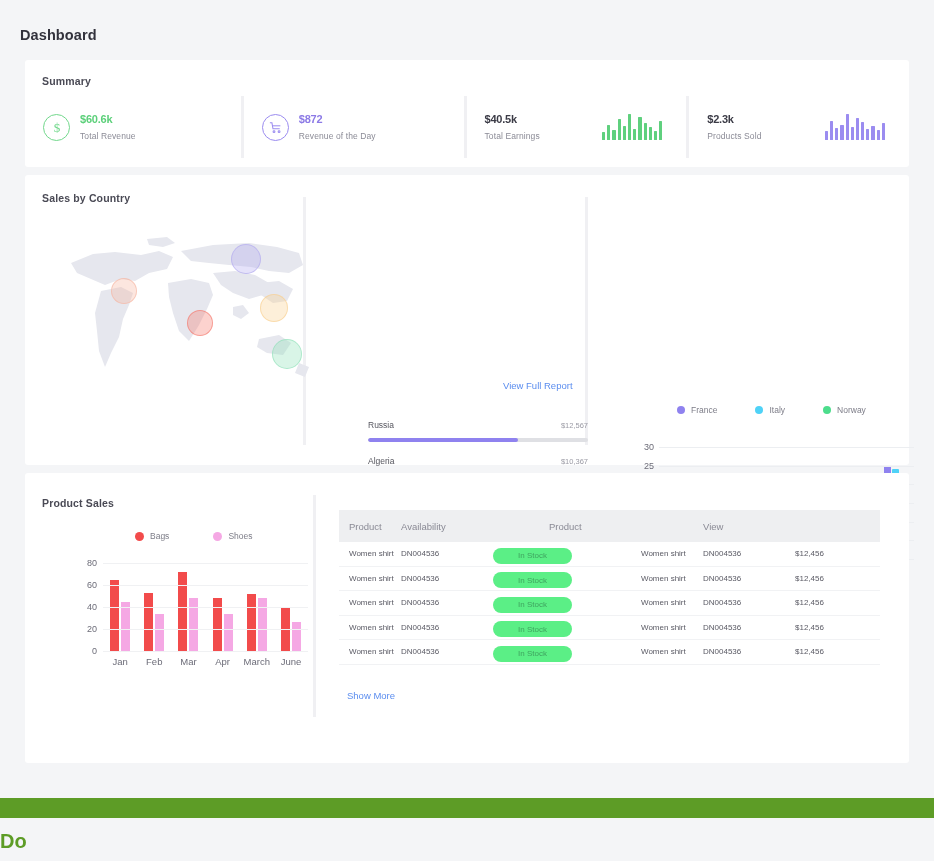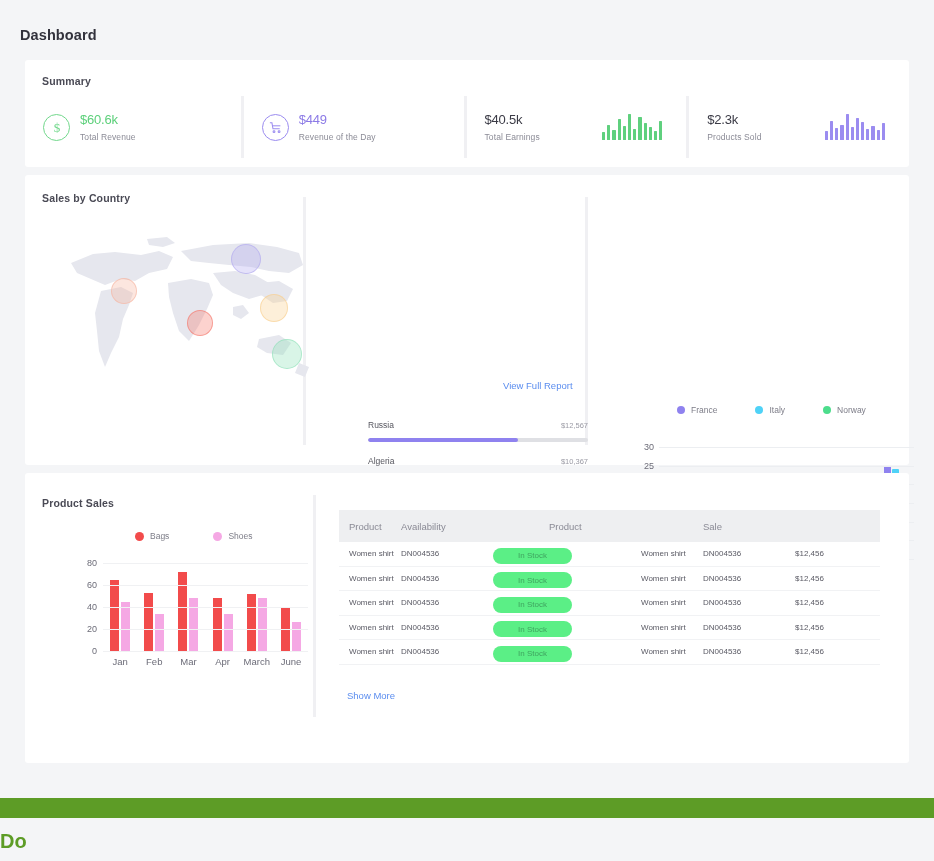--- a/index.html
+++ b/index.html
@@ -46,21 +46,21 @@
   .sum-icon {
     width:27px; height:27px; border-radius:50%;
     display:flex; align-items:center; justify-content:center;
     flex:none; margin-right:10px;
   }
   .sum-icon.green { border:1.4px solid #72d88c; color:#72d88c; }
   .sum-icon.purple { border:1.4px solid #9b8cf0; color:#9b8cf0; }
   .sum-icon svg { display:block; }
   .sum-text { display:flex; flex-direction:column; justify-content:center; }
   .sum-value {
-    font-size:13px; font-weight:normal; letter-spacing:-.2px; line-height:1.2;
+    font-size:11px; font-weight:bold; letter-spacing:-.2px; line-height:1.2;
   }
   .sum-label {
     font-size:8.5px; color:#8b8b96; margin-top:4px; letter-spacing:.1px;
   }
   .spark {
     display:flex; align-items:flex-end; gap:2px; height:26px;
     margin-left:auto; margin-right:24px;
   }
   .spark i { display:block; width:3.2px; border-radius:.5px; }
 
@@ -190,21 +190,21 @@
         <div class="sum-item i1">
           <div class="sum-icon purple">
             <svg width="15" height="15" viewBox="0 0 16 16" fill="none" stroke="currentColor" stroke-width="1.1">
               <path d="M2 3h2.2l1.1 6.4h7.2"></path>
               <path d="M4.6 6.2h8.6"></path>
               <circle cx="6.4" cy="12.4" r="1"></circle>
               <circle cx="11.8" cy="12.4" r="1"></circle>
             </svg>
           </div>
           <div class="sum-text">
-            <div class="sum-value" style="color: rgb(140, 122, 230);">$449</div>
+            <div class="sum-value" style="color: rgb(140, 122, 230);">$872</div>
             <div class="sum-label">Revenue of the Day</div>
           </div>
         </div>
         <div class="sum-div"></div>
         <div class="sum-item i2">
           <div class="sum-text">
             <div class="sum-value" style="color: rgb(59, 59, 70);">$40.5k</div>
             <div class="sum-label">Total Earnings</div>
           </div>
           <div class="spark">
@@ -455,21 +455,21 @@
         <span>March</span>
         <span>June</span>
       </div>
   </div>
 
   <div class="tbl">
     <div class="tbl-head">
       <div class="th-prod">Product</div>
       <div class="th-avail">Availability</div>
       <div class="th-prod2">Product</div>
-      <div class="th-sale">Sale</div>
+      <div class="th-sale">View</div>
     </div>
     <div id="tbl-body">
         <div class="tbl-row">
           <div class="c-prod">Women shirt</div>
           <div class="c-code">DN004536</div>
           <div class="c-avail"><span class="badge">In Stock</span></div>
           <div class="c-prod2">Women shirt</div>
           <div class="c-code2">DN004536</div>
           <div class="c-sale">$12,456</div>
         </div>

